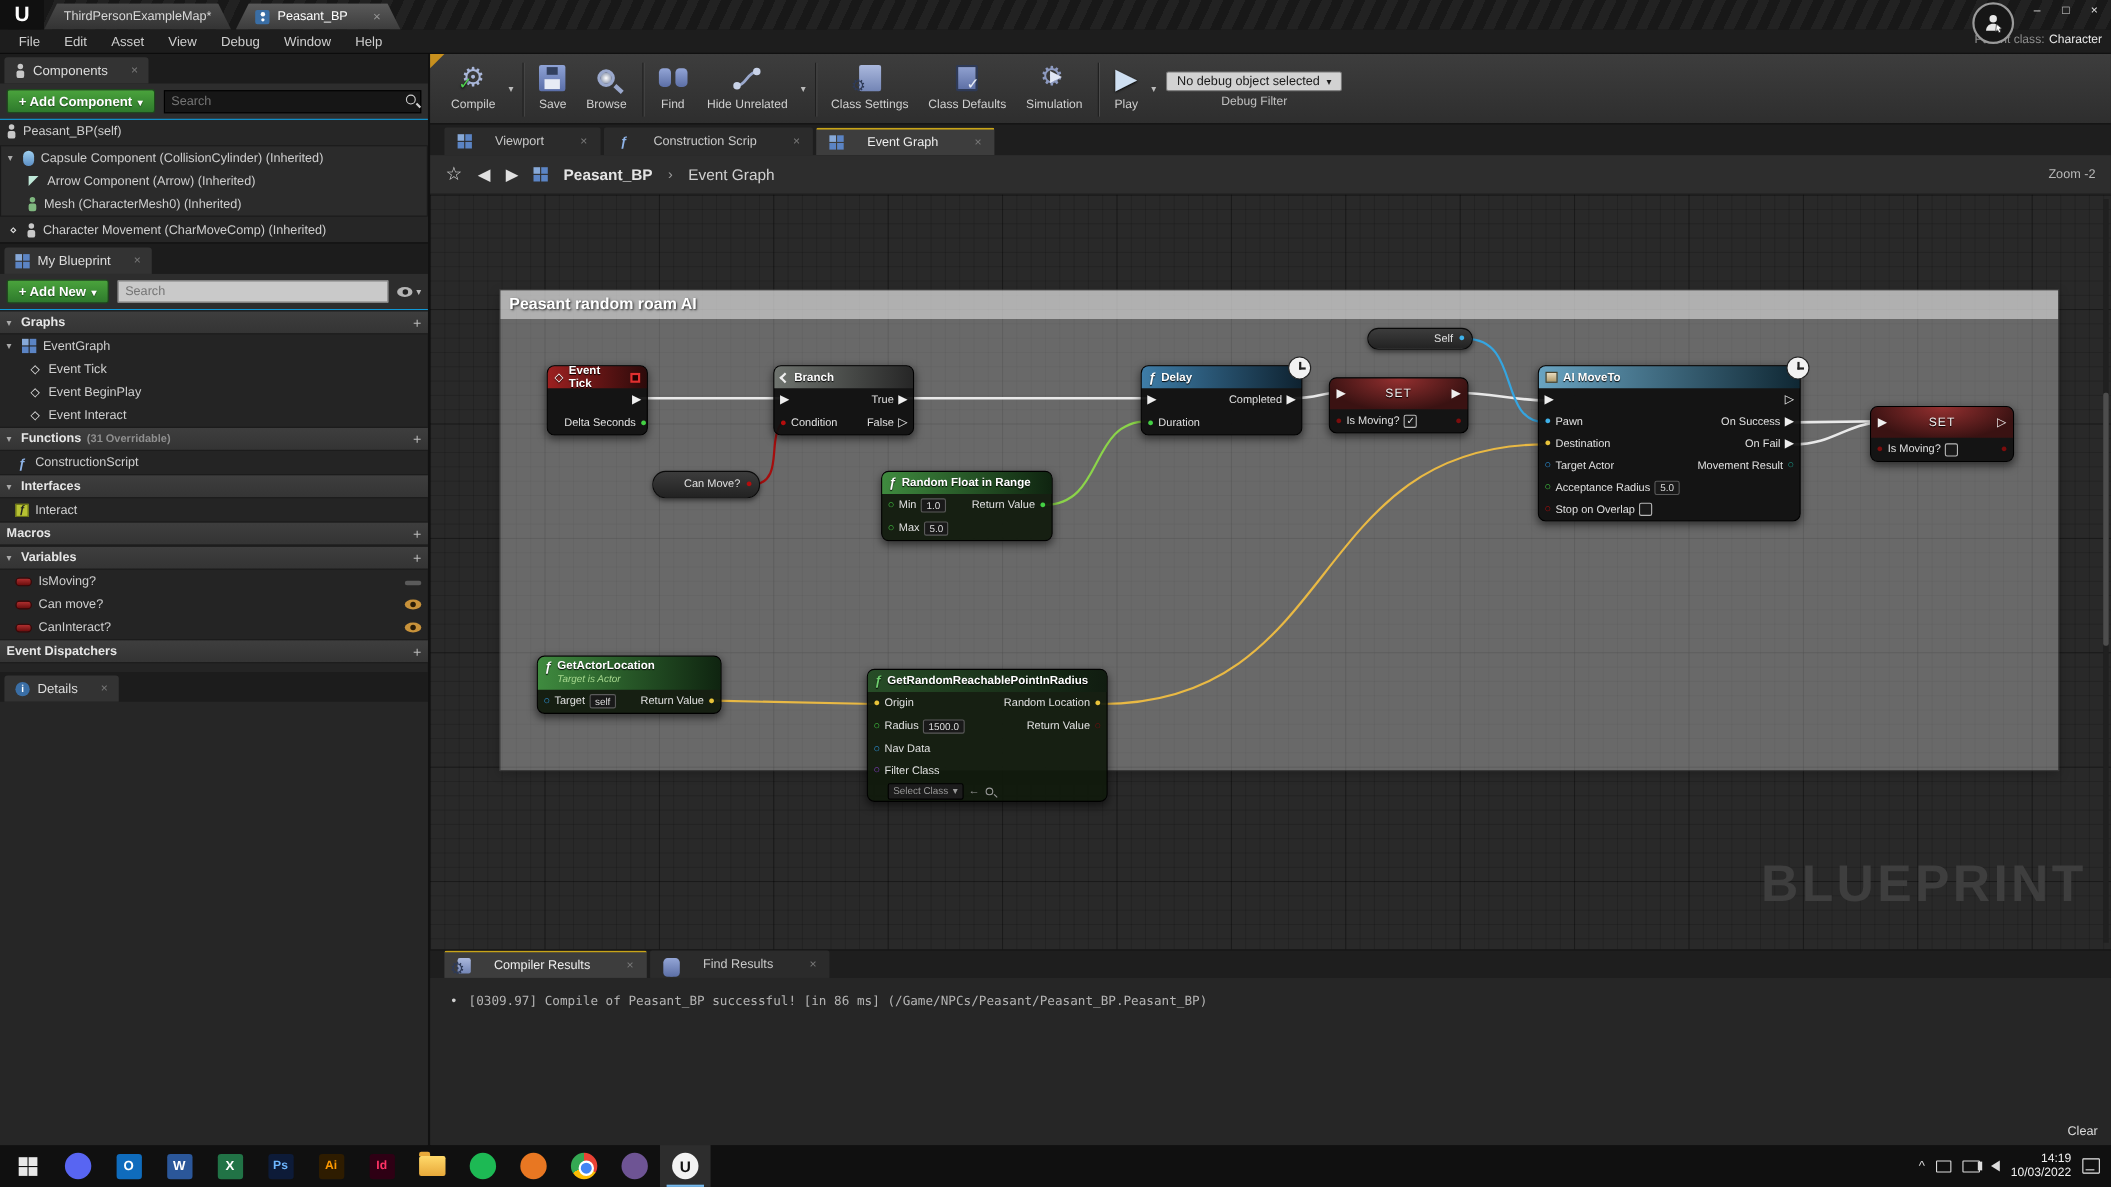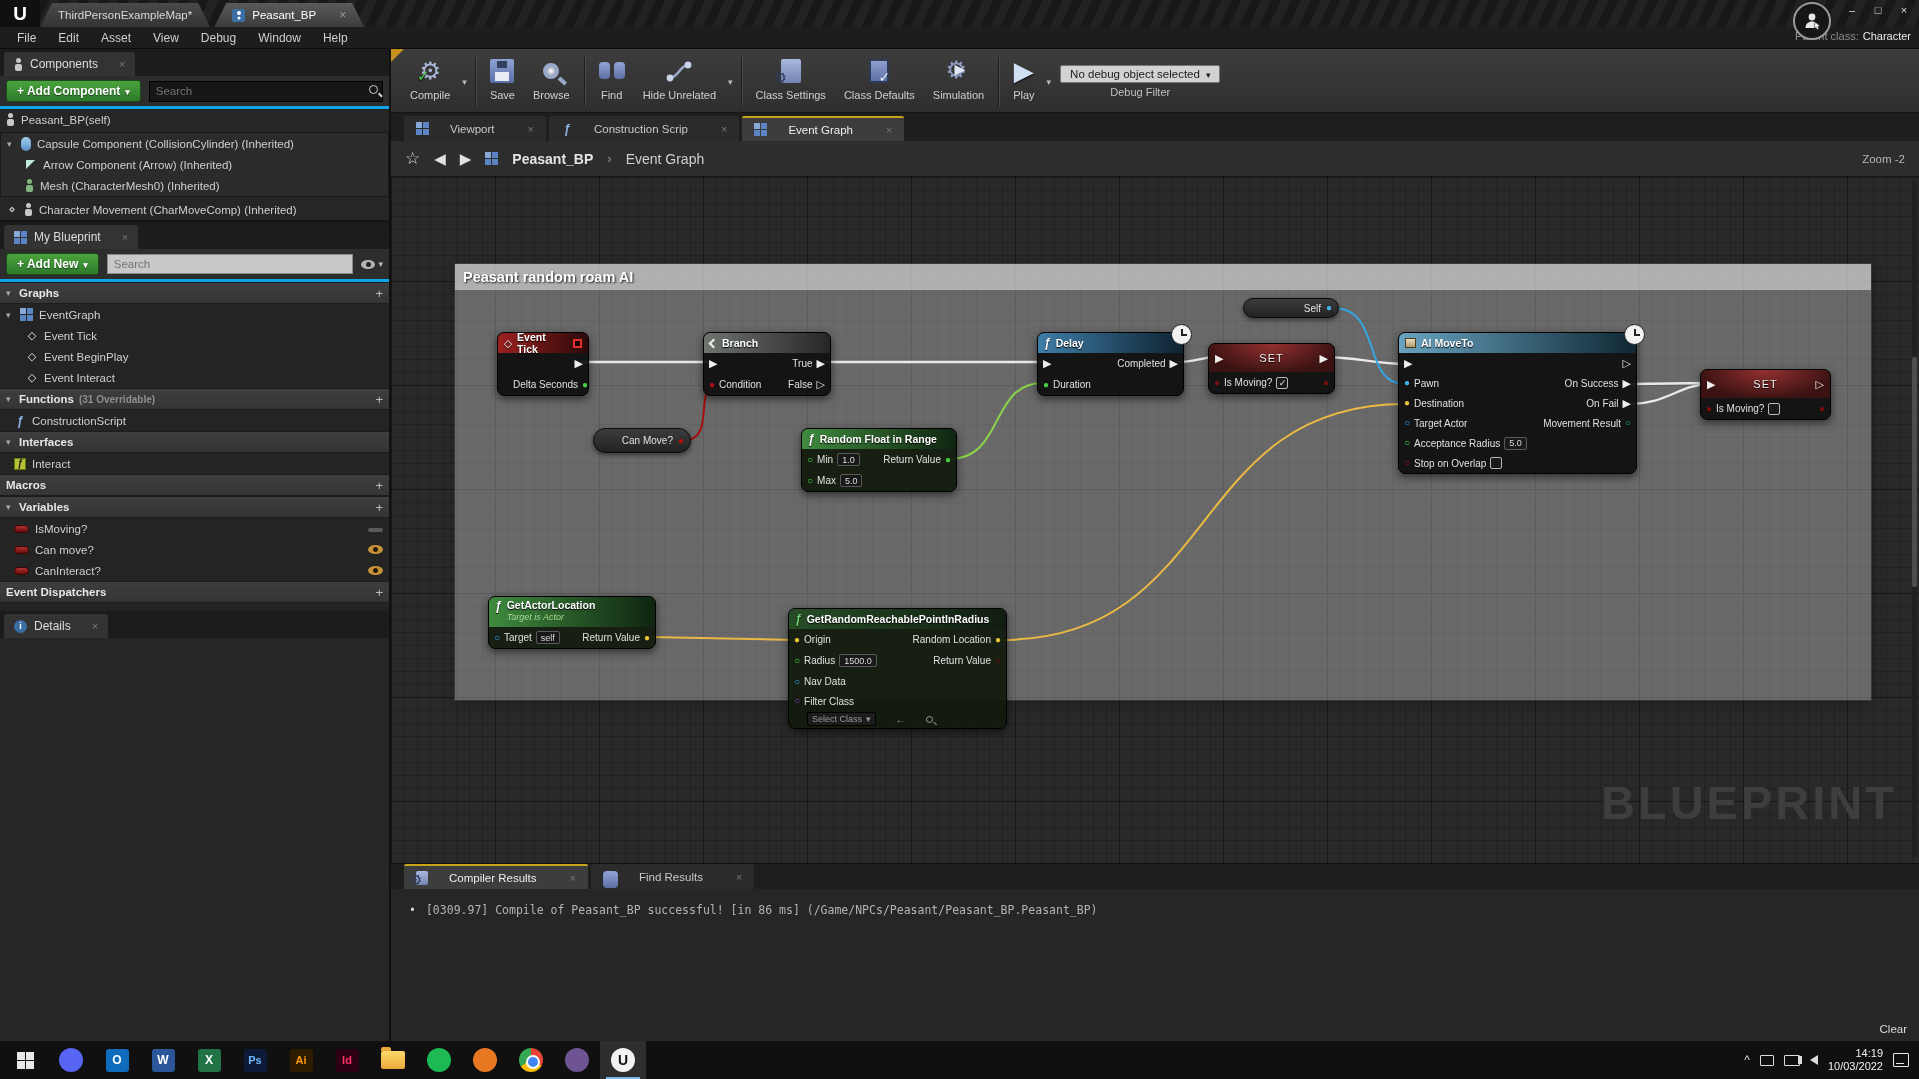--- a/index.html
+++ b/index.html
@@ -22,21 +22,21 @@
   .parentclass{position:absolute;right:8px;top:3px;font-size:11px}
   .parentclass .k{color:#8d8d8d}.parentclass .v{color:#e8e8e8;margin-left:4px}
   
   .app{display:flex;height:992px}
   .left{width:391px;background:#242424;border-right:2px solid #111;display:flex;flex-direction:column}
   .main{flex:1;display:flex;flex-direction:column;min-width:0}
   
   .ptabstrip{height:27px;background:#1c1c1c;display:flex;align-items:flex-end}
   .ptab{height:24px;background:#333;display:flex;align-items:center;gap:7px;padding:0 10px;font-size:12px;color:#ddd;border-radius:3px 3px 0 0;margin-left:4px}
   .ptab .tclose{color:#777;font-size:11px;margin-left:14px}
-  .addrow{height:33px;background:#2d2d2d;display:flex;align-items:center;padding:0 6px;gap:8px;border-bottom:3px solid #0ea5e9}
+  .addrow{height:33px;background:#2d2d2d;display:flex;align-items:center;padding:0 6px;gap:8px;border-bottom:1px solid #0ea5e9}
   .greenbtn{background:linear-gradient(#4aa33c,#2e7a2c);border:1px solid #1d4a1c;border-radius:3px;color:#fff;font-weight:bold;font-size:12px;padding:3px 10px;white-space:nowrap;text-shadow:0 1px 1px #00000088}
   .greenbtn .caret{font-size:9px;margin-left:5px}
   .searchdark{flex:1;position:relative}
   .searchdark input{width:100%;height:21px;background:#161616;border:1px solid #000;color:#aaa;font-size:11.5px;padding:0 22px 0 6px;font-family:inherit}
   .magmini{position:absolute;right:5px;top:4px;width:9px;height:9px;border:1.6px solid #cfcfcf;border-radius:50%}
   .magmini::after{content:"";position:absolute;left:8px;top:8px;width:5px;height:1.6px;background:#cfcfcf;transform:rotate(45deg)}
   .searchlight input{width:100%;height:20px;background:#c9c9c9;border:1px solid #8a8a8a;color:#333;font-size:11.5px;padding:0 6px;font-family:inherit}
   .trow{height:21px;display:flex;align-items:center;gap:6px;padding:0 6px;font-size:11.5px;color:#cfcfcf;white-space:nowrap;overflow:hidden}
   .tree{background:#262626;border-bottom:2px solid #151515}
   .grp{background:#2b2b2b;border:1px solid #191919;margin:2px 0}
@@ -778,21 +778,21 @@
             </span>
           <span class="side"></span>
         </div>
         <div class="nr" style="min-height:18px">
           <span class="side">
               <span class="p c-cls">○</span>
               <span class="nl">Filter Class</span>
             </span>
           <span class="side"></span>
         </div>
-        <div class="nr" style="min-height:18px;justify-content:flex-start;padding-left:18px;gap:20px">
+        <div class="nr" style="min-height:18px;justify-content:flex-start;padding-left:18px;gap:5px">
           <span class="selbox">
               <span>Select Class</span>
               <span>▾</span>
             </span>
           <span class="miniarrow">←</span>
           <span class="minimag"></span>
         </div>
       </div>
 
       <div class="watermark">BLUEPRINT</div>

